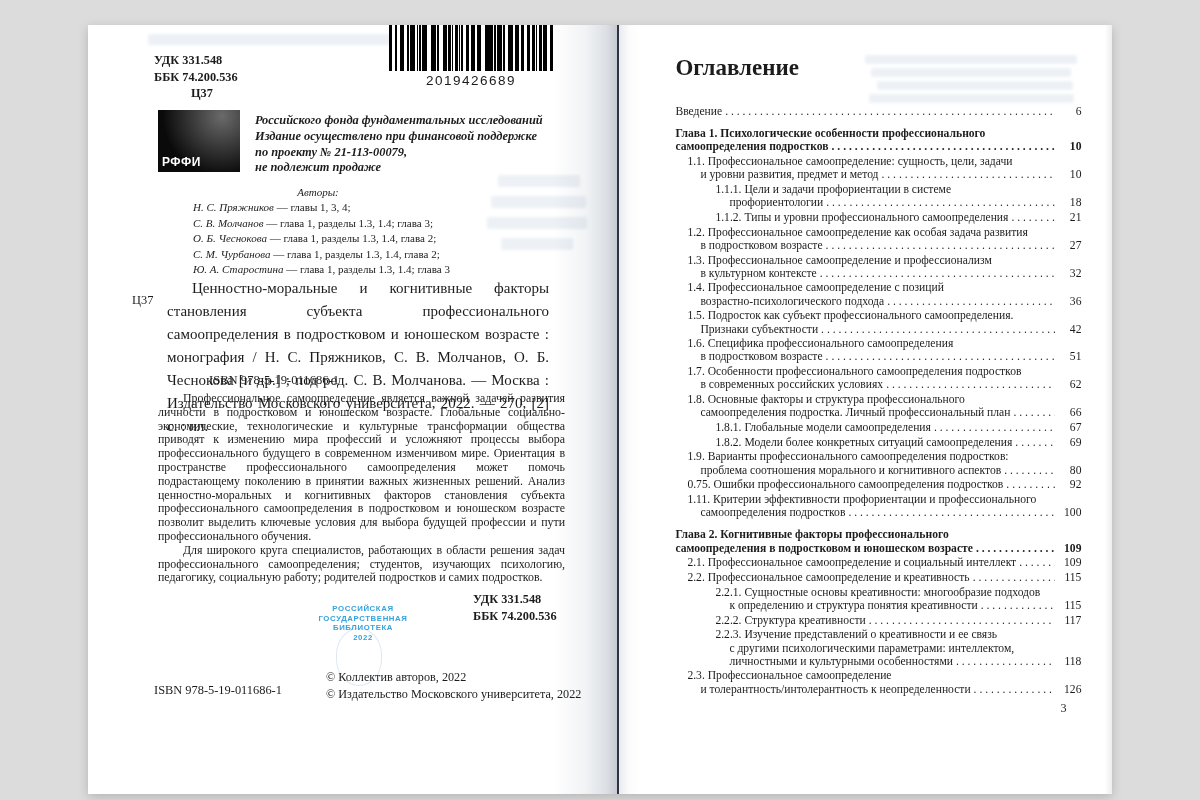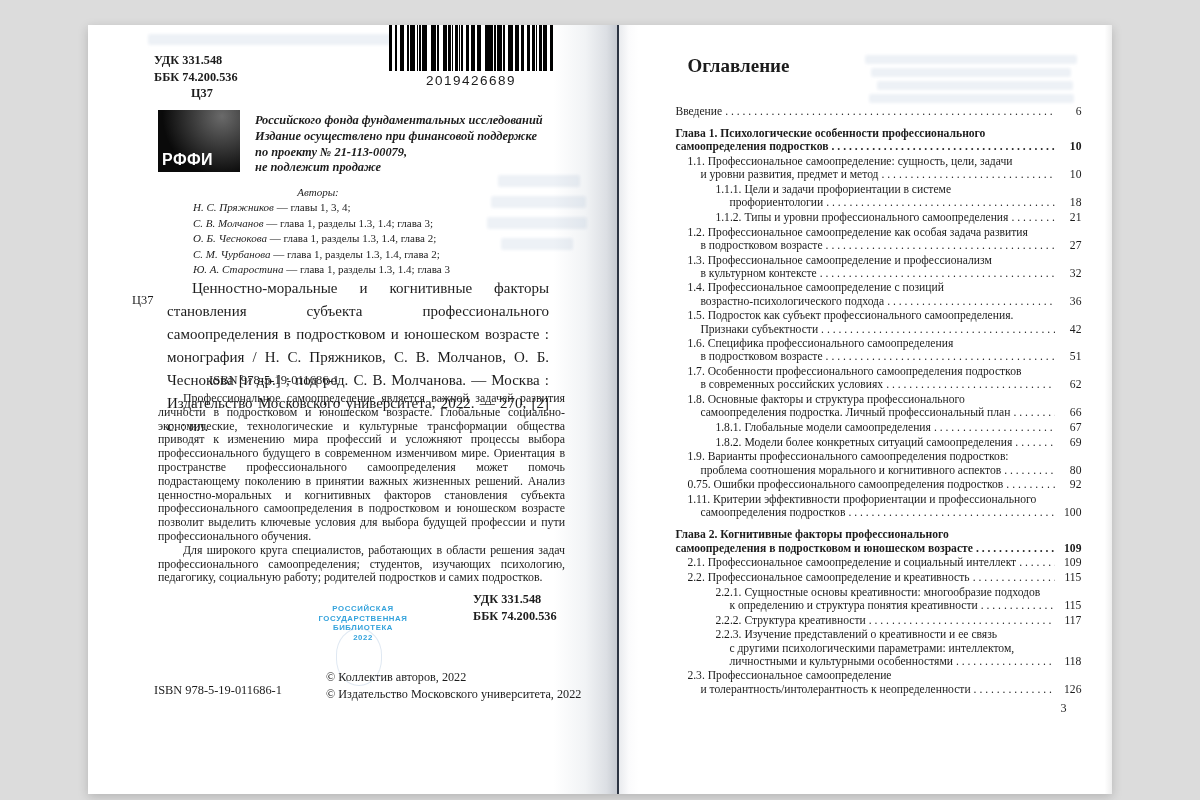--- a/index.html
+++ b/index.html
@@ -25,21 +25,21 @@
       repeating-linear-gradient(90deg,#000 0 3px,transparent 3px 11px),
       repeating-linear-gradient(90deg,#000 0 1px,transparent 1px 7px),
       repeating-linear-gradient(90deg,transparent 0 13px,#000 13px 15px,transparent 15px 23px);
     background-color:#fff; }
   .barcode-num { text-align:center; font-family:"Liberation Sans","DejaVu Sans",sans-serif;
     font-size:13.5px; letter-spacing:1.5px; padding-top:2px; }
   .rffi-row { position:absolute; left:70px; top:85px; display:flex; gap:15px; }
   .rffi-logo { width:82px; height:62px; flex:0 0 82px; position:relative;
     background:radial-gradient(circle at 78% 10%, #6a6a6a 0%, #3a3a3a 35%, #0a0a0a 70%); }
   .rffi-logo span { position:absolute; left:4px; bottom:3px; color:#fff; font-weight:bold;
-    font-family:"Liberation Sans","DejaVu Sans",sans-serif; font-size:16px; letter-spacing:0.5px; }
+    font-family:"Liberation Sans","DejaVu Sans",sans-serif; font-size:12px; letter-spacing:0.5px; }
   .funding { font-style:italic; font-weight:bold; font-size:12.4px; line-height:15.8px; padding-top:3px; }
   .authors-block { position:absolute; left:105px; top:160px; width:310px; font-size:11px; line-height:15.4px; }
   .authors-head { font-style:italic; text-align:center; width:250px; }
   .author-line .nm { font-style:italic; }
   .annotation-wrap { position:absolute; left:44px; top:252px; width:433px; }
   .c37-hang { position:absolute; left:0; top:16.4px; font-size:12.4px; }
   .annotation { margin-left:35px; width:382px; text-align:justify; text-indent:25px;
     font-size:15px; line-height:23px; }
   .isbn-mid { position:absolute; left:121px; top:348px; font-size:12.6px; }
   .abstract { position:absolute; left:70px; top:367px; width:407px; text-align:justify;
@@ -48,21 +48,21 @@
   .codes-bottom { position:absolute; left:385px; top:566px; font-weight:bold; font-size:12.3px; line-height:17px; }
   .lib-stamp { position:absolute; left:215px; top:579px; width:120px; text-align:center;
     font-family:"Liberation Sans","DejaVu Sans",sans-serif; font-weight:bold; font-size:7.8px;
     line-height:9.7px; letter-spacing:0.6px; }
   .stamp-ghost { position:absolute; left:248px; top:603px; width:46px; height:58px;
     border:1px solid rgba(110,150,195,0.22); border-radius:50% / 46%; filter:blur(0.6px); }
   .copyrights { position:absolute; left:238px; top:644px; font-size:12.2px; line-height:17.4px; }
   .isbn-bottom { position:absolute; left:66px; top:658px; font-size:12.4px; }
 
   
-  .toc-heading { position:absolute; left:56px; top:30px; font-size:19px; font-weight:bold;margin-left:12px; }
+  .toc-heading { position:absolute; left:56px; top:30px; font-size:23px; font-weight:bold; }
   .toc { position:absolute; left:56px; top:80px; width:406px; font-size:11.6px; line-height:13.2px; }
   .toc-entry { margin-top:1.5px; }
   .toc-entry.chapter { font-weight:bold; margin-top:9px; }
   .toc-entry.plain { margin-top:0; }
   .toc-line { display:flex; align-items:baseline; }
   .toc-entry.s1 .toc-line.first { padding-left:12px; }
   .toc-entry.s1 .toc-line.cont  { padding-left:25px; }
   .toc-entry.s2 .toc-line.first { padding-left:40px; }
   .toc-entry.s2 .toc-line.cont  { padding-left:54px; }
   .toc-entry.plain .t { }

